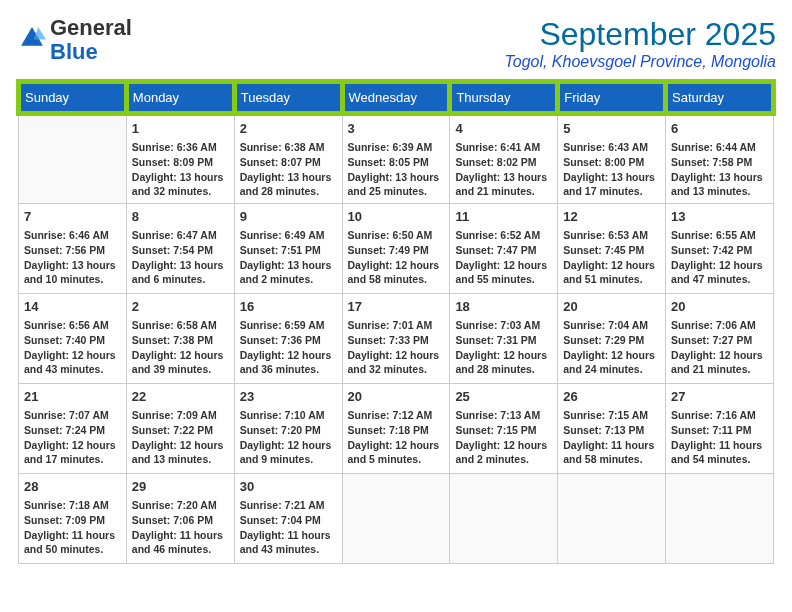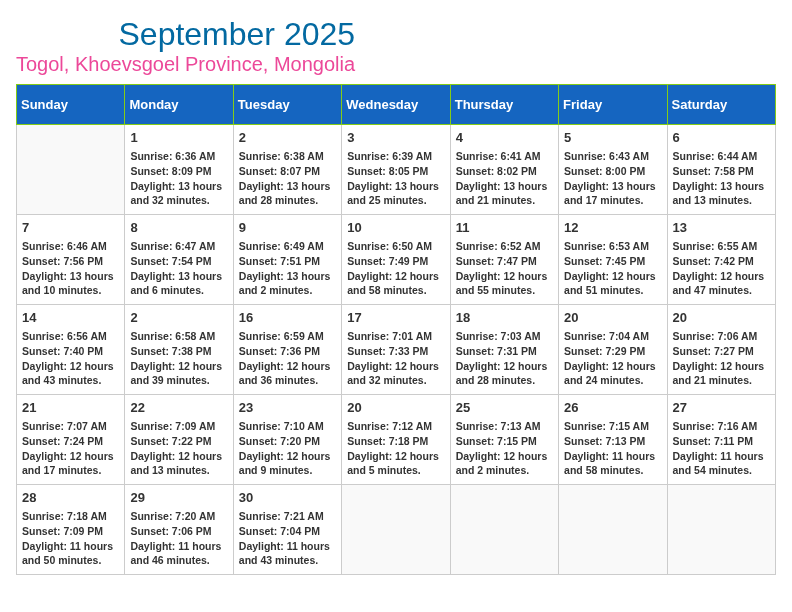--- a/index.html
+++ b/index.html
@@ -34,36 +34,37 @@
     }
     .title-block {
       text-align: right;
     }
     .month-title {
       font-size: 32px;
       color: #0369a1;
       font-weight: normal;
     }
     .subtitle {
-      font-size: 20px;
-      color: #ec4899;
+      font-size: 16px;
+      color: #1d4ed8;
+      font-style: italic;
     }
     table {
       width: 100%;
       border-collapse: collapse;
       font-size: 11px;
     }
     thead tr th {
       background: #1565C0;
       color: #fff;
-      padding: 12px 4px;
+      padding: 6px 4px;
       text-align: left;
       font-size: 13px;
-      font-weight: bold;
-      border: 1px solid #84cc16;
+      font-weight: normal;
+      border: 5px solid #84cc16;
     }
     tbody tr td {
       vertical-align: top;
       padding: 4px 5px;
       border: 1px solid #ccc;
       width: calc(100%/7);
       min-height: 80px;
       height: 90px;
       color: #333;
       line-height: 1.4;
@@ -86,20 +87,34 @@
     .day-info {
       font-size: 10.5px;
       color: #333;
       font-weight: bold;
     }
   </style>
 </head>
 <body>
 
 <div class="header">
+  <div class="logo">
+    <div>
+      <svg class="logo-icon" viewBox="0 0 36 36">
+        <polygon points="18,4 32,28 4,28" fill="#1565C0"></polygon>
+        <polygon points="26,4 36,20 20,20" fill="#42A5F5" opacity="0.7"></polygon>
+      </svg>
+    </div>
+    <div style="margin-left:4px;">
+      <div class="logo-text">
+        <span class="logo-general">General</span><br>
+        <span class="logo-blue">Blue</span>
+      </div>
+    </div>
+  </div>
   <div class="title-block">
     <div class="month-title">September 2025</div>
     <div class="subtitle">Togol, Khoevsgoel Province, Mongolia</div>
   </div>
 </div>
 
 <table>
   <thead>
     <tr>
       <th>Sunday</th>

